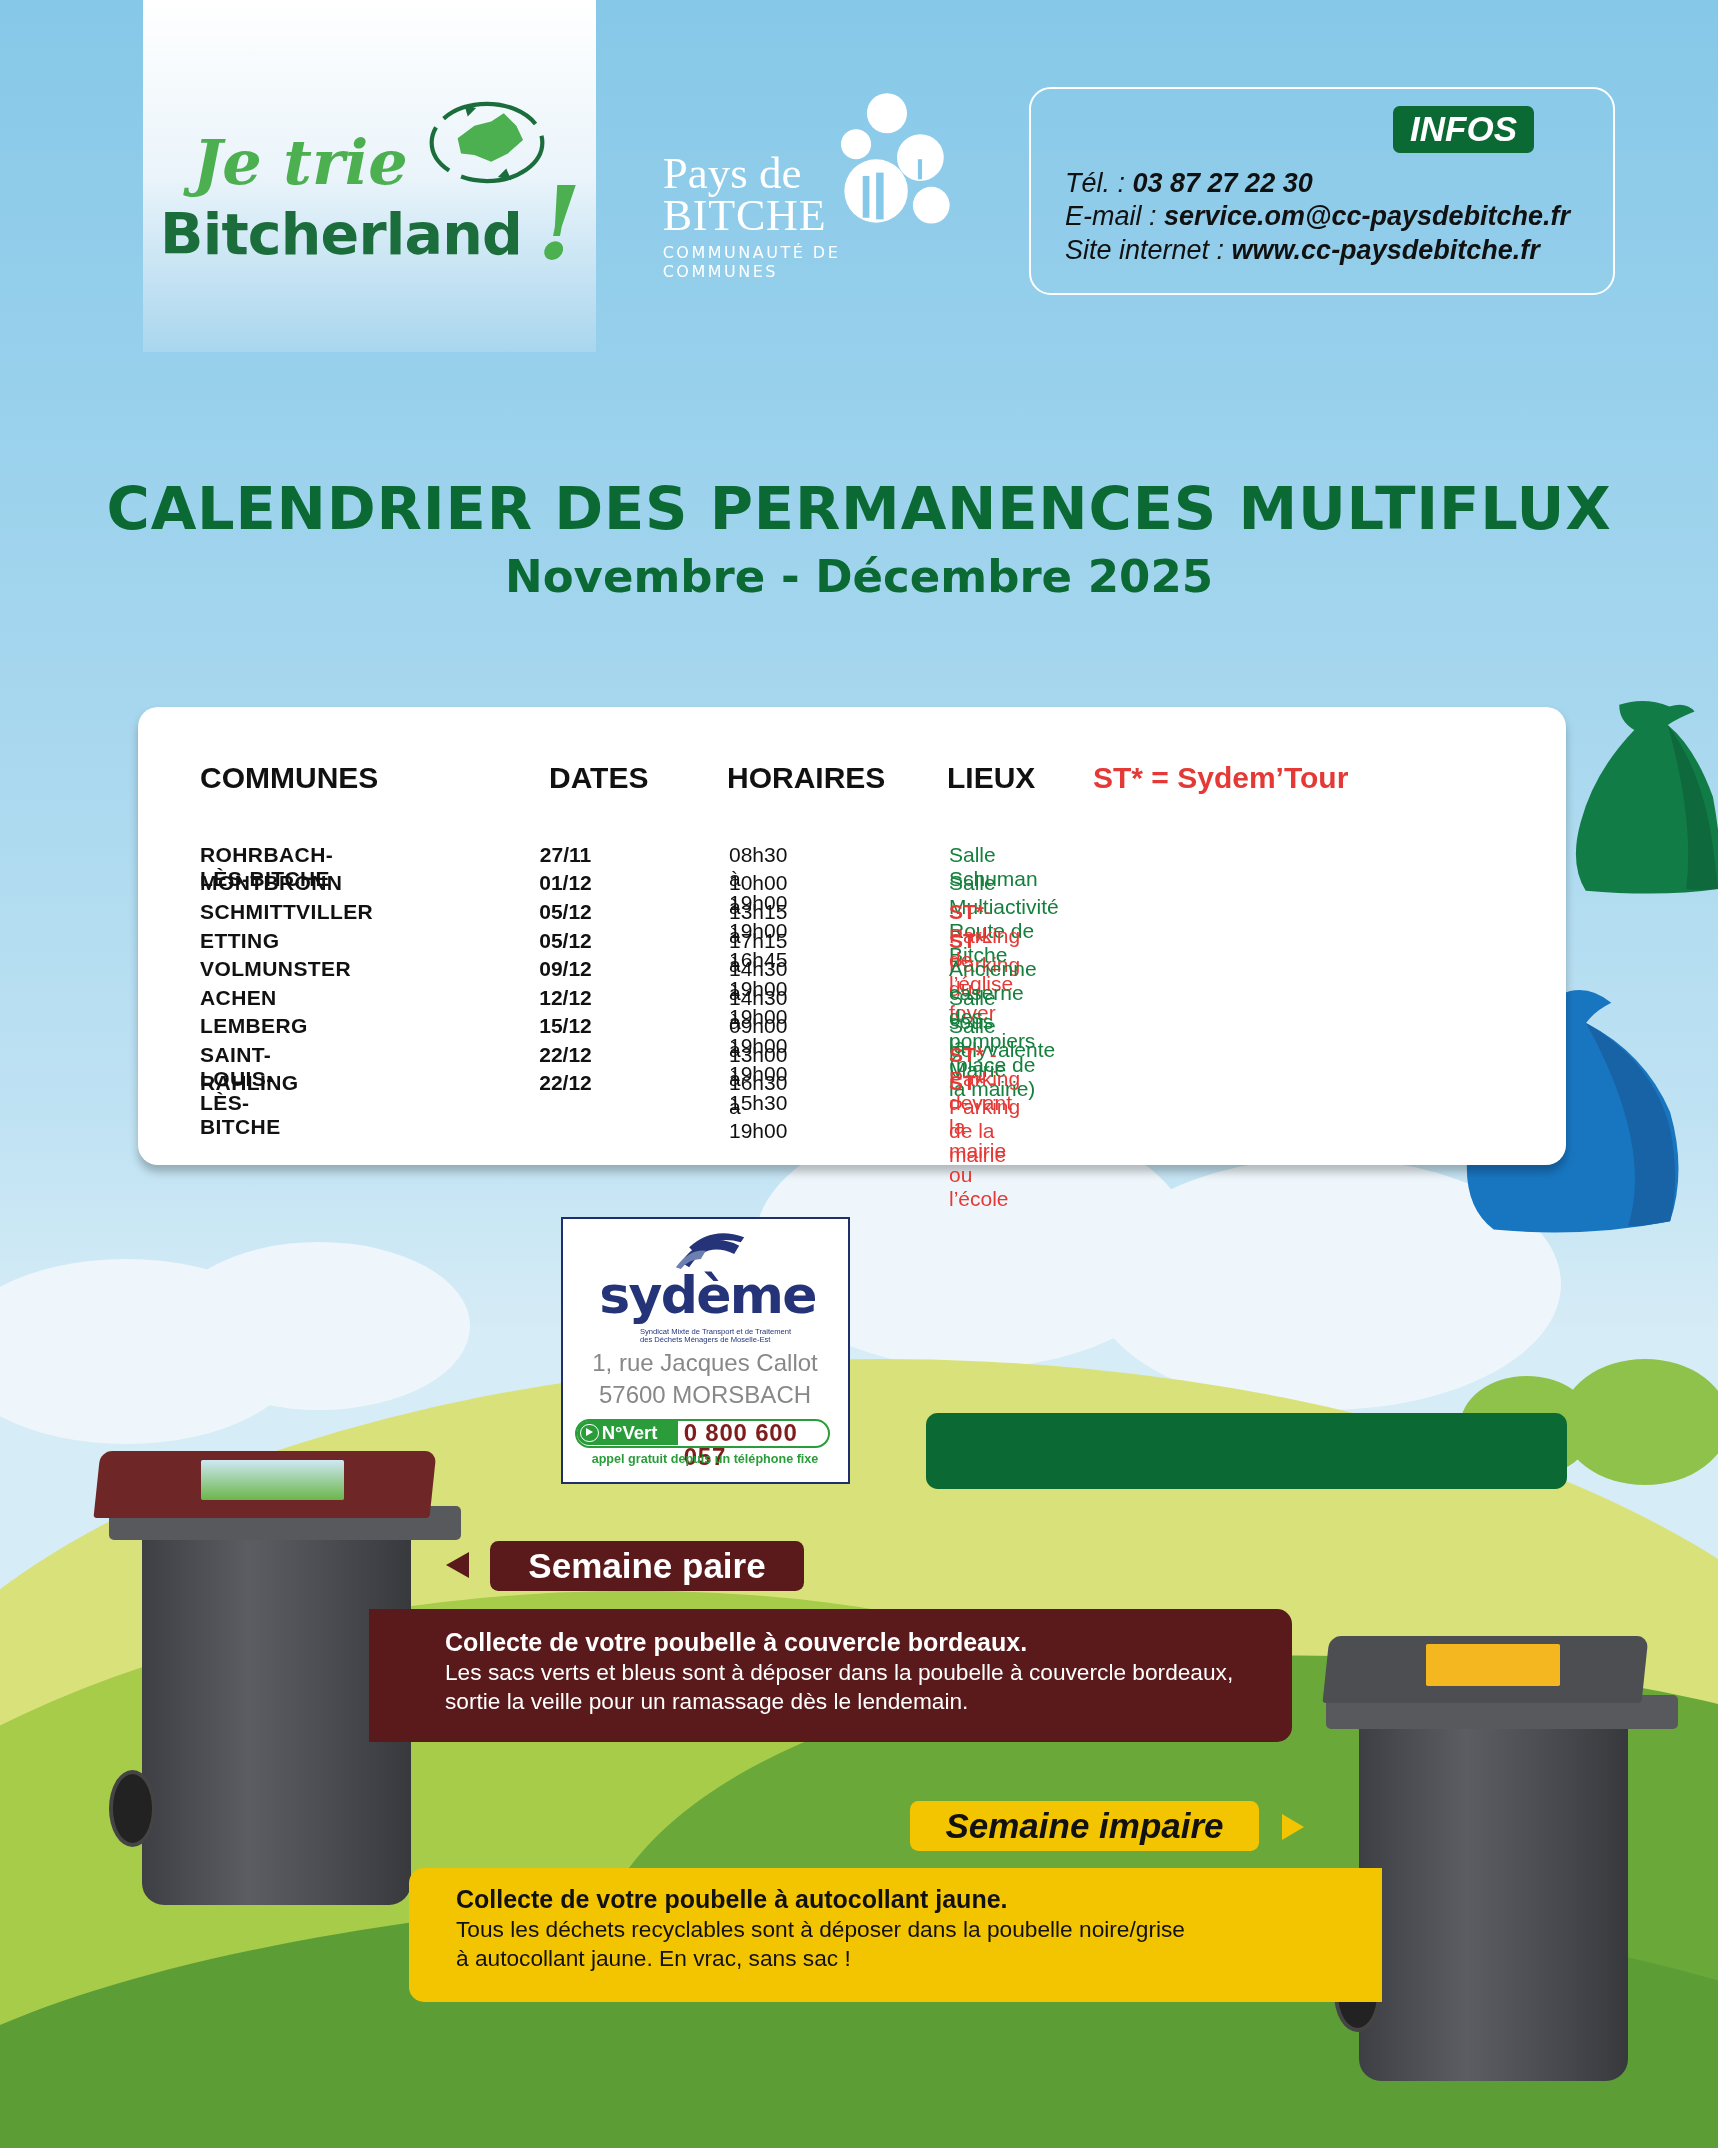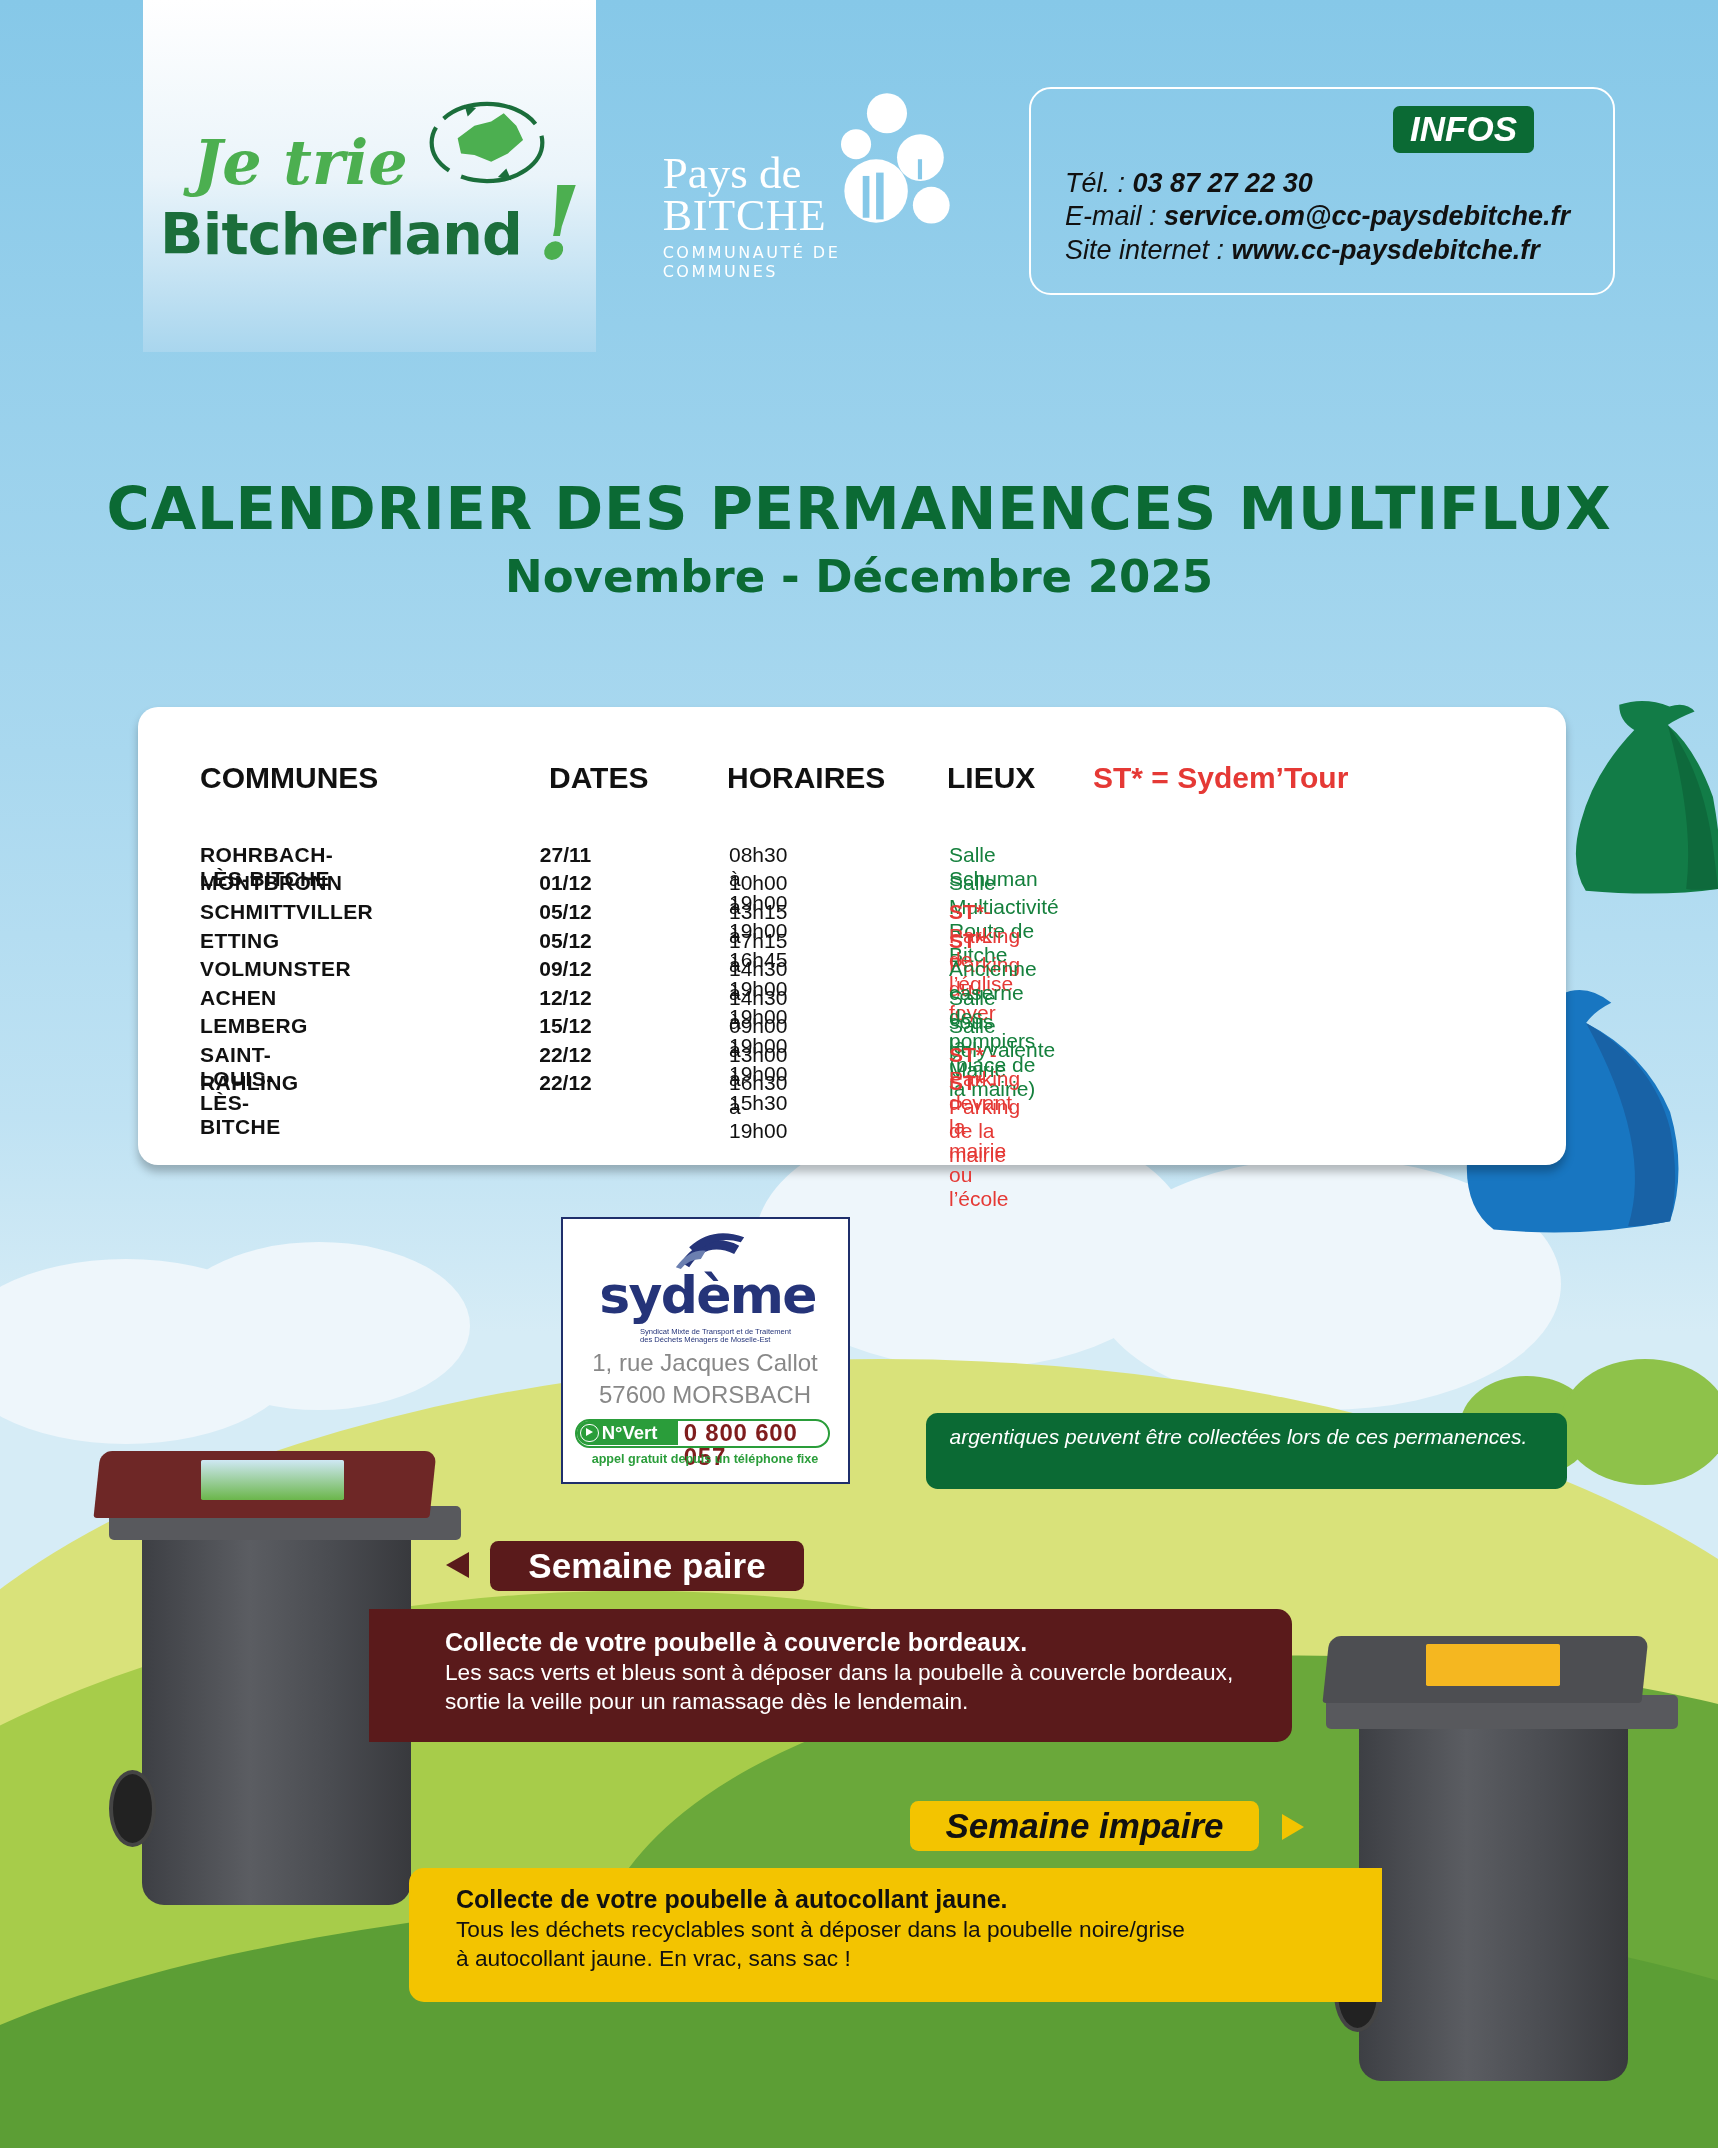--- a/index.html
+++ b/index.html
@@ -237,21 +237,20 @@
     <div class="sydeme-num-l">
       <span class="sydeme-play"></span>
       <span>N°Vert</span>
     </div>
     <div class="sydeme-num-r">0 800 600 057</div>
   </div>
   <div class="sydeme-free">appel gratuit depuis un téléphone fixe</div>
 </div>
 
 <div class="abs battery-note">
-  <div>argentiques peuvent être collectées lors de ces permanences.</div>
 </div>
 
 <div class="bin" style="left:92px;top:1426px;width:369px;height:487px;">
   <div class="bin-body" style="left:50px;top:101px;width:269px;height:378px;"></div>
   <div class="bin-rim" style="left:17px;top:80px;width:352px;height:34px;"></div>
   <div class="bin-lid" style="left:5px;top:25px;width:336px;height:67px;background:#6e2726;"></div>
   <div class="bin-label" style="left:109px;top:34px;width:143px;height:40px;background:linear-gradient(180deg,#cfe8f4,#6bb64a);"></div>
   <div class="bin-wheel" style="left:17px;top:344px;"></div>
 </div>
 

